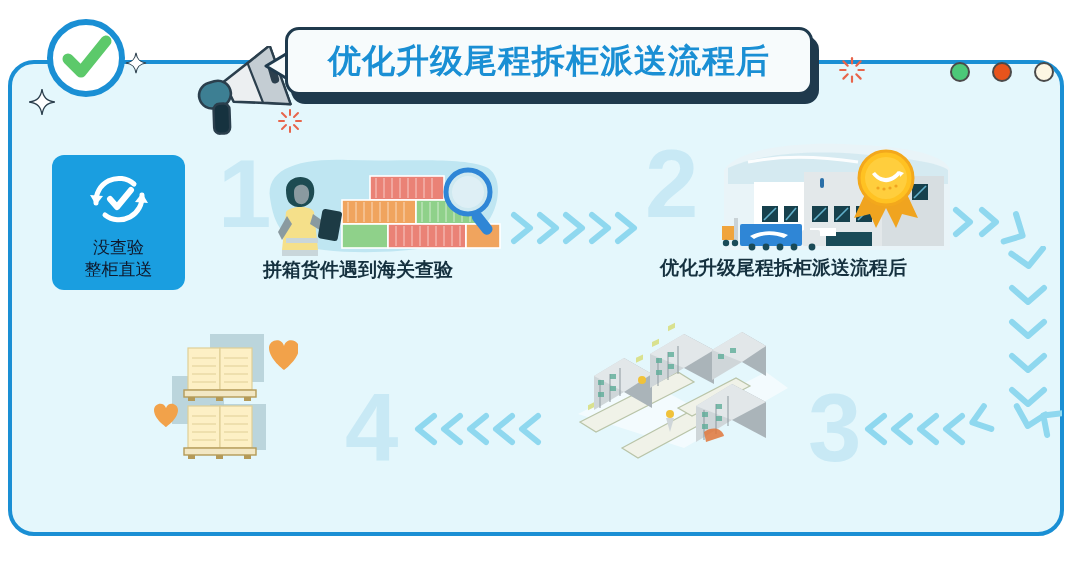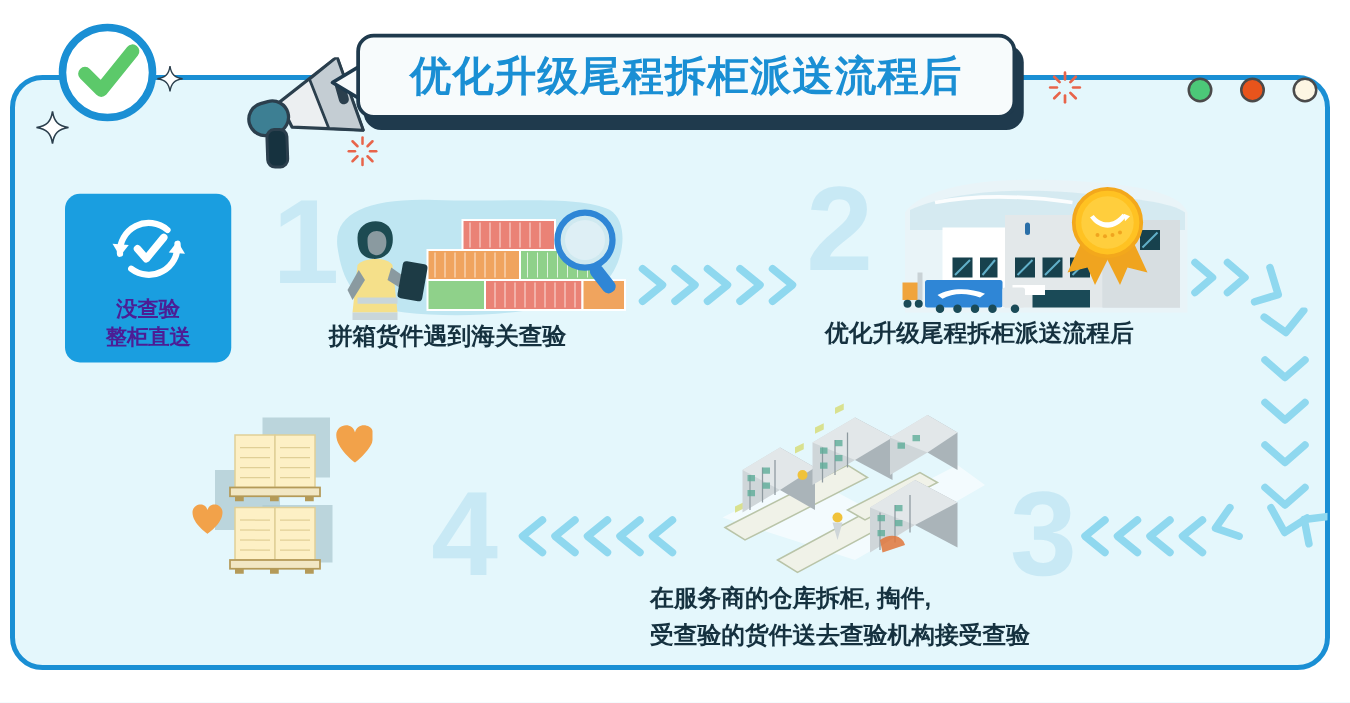--- a/index.html
+++ b/index.html
@@ -51,37 +51,37 @@
   .spark{position:absolute;}
 
   
   .bluebadge{
     position:absolute;left:52px;top:155px;width:133px;height:135px;
     background:#1a9ee0;border-radius:12px;
     display:flex;flex-direction:column;align-items:center;justify-content:flex-start;
     padding-top:16px;box-sizing:border-box;
   }
   .bluebadge .bb-text{
-    margin-top:10px;color:#4c1d95;font-size:17px;font-weight:bold;line-height:1.32;
+    margin-top:10px;color:#0f172a;font-size:17px;font-weight:normal;line-height:1.32;
     text-align:center;
   }
 
   
   .bignum{
     position:absolute;color:#c8e9f5;font-weight:bold;
     font-size:96px;line-height:1;user-select:none;
   }
   .n1{left:218px;top:146px;}
   .n2{left:645px;top:136px;}
   .n3{left:808px;top:380px;}
   .n4{left:345px;top:380px;}
 
   
   .cap{
-    position:absolute;color:#15313f;
+    position:absolute;text-align:center;color:#15313f;
     font-size:19px;font-weight:bold;line-height:1.5;white-space:nowrap;
   }
   .cap1{left:263px;top:256px;}
   .cap2{left:660px;top:254px;}
   .cap3{left:520px;top:466px;}
   .cap4{left:110px;top:466px;}
 
   
   .gold{
     font-size:22px;font-weight:bold;letter-spacing:1px;
@@ -448,24 +448,20 @@
   </svg>
 
   <div class="cap cap1">
     <div>拼箱货件遇到海关查验</div>
   </div>
 
   <div class="cap cap2">
     <div>优化升级尾程拆柜派送流程后</div>
   </div>
 
-  <div class="cap cap3">
-    <div>在服务商的仓库拆柜, 掏件,</div>
-    <div>受查验的货件送去查验机构接受查验</div>
-  </div>
 
 
   <svg class="chev" style="left:508px;top:205px;width:140px;height:46px;" viewBox="0 0 140 46">
     <g fill="none" stroke="#8fd8ef" stroke-width="6" stroke-linecap="round" stroke-linejoin="round">
       <path d="M6 10 L22 23 L6 36"></path>
       <path d="M32 10 L48 23 L32 36"></path>
       <path d="M58 10 L74 23 L58 36"></path>
       <path d="M84 10 L100 23 L84 36"></path>
       <path d="M110 10 L126 23 L110 36"></path>
     </g>

